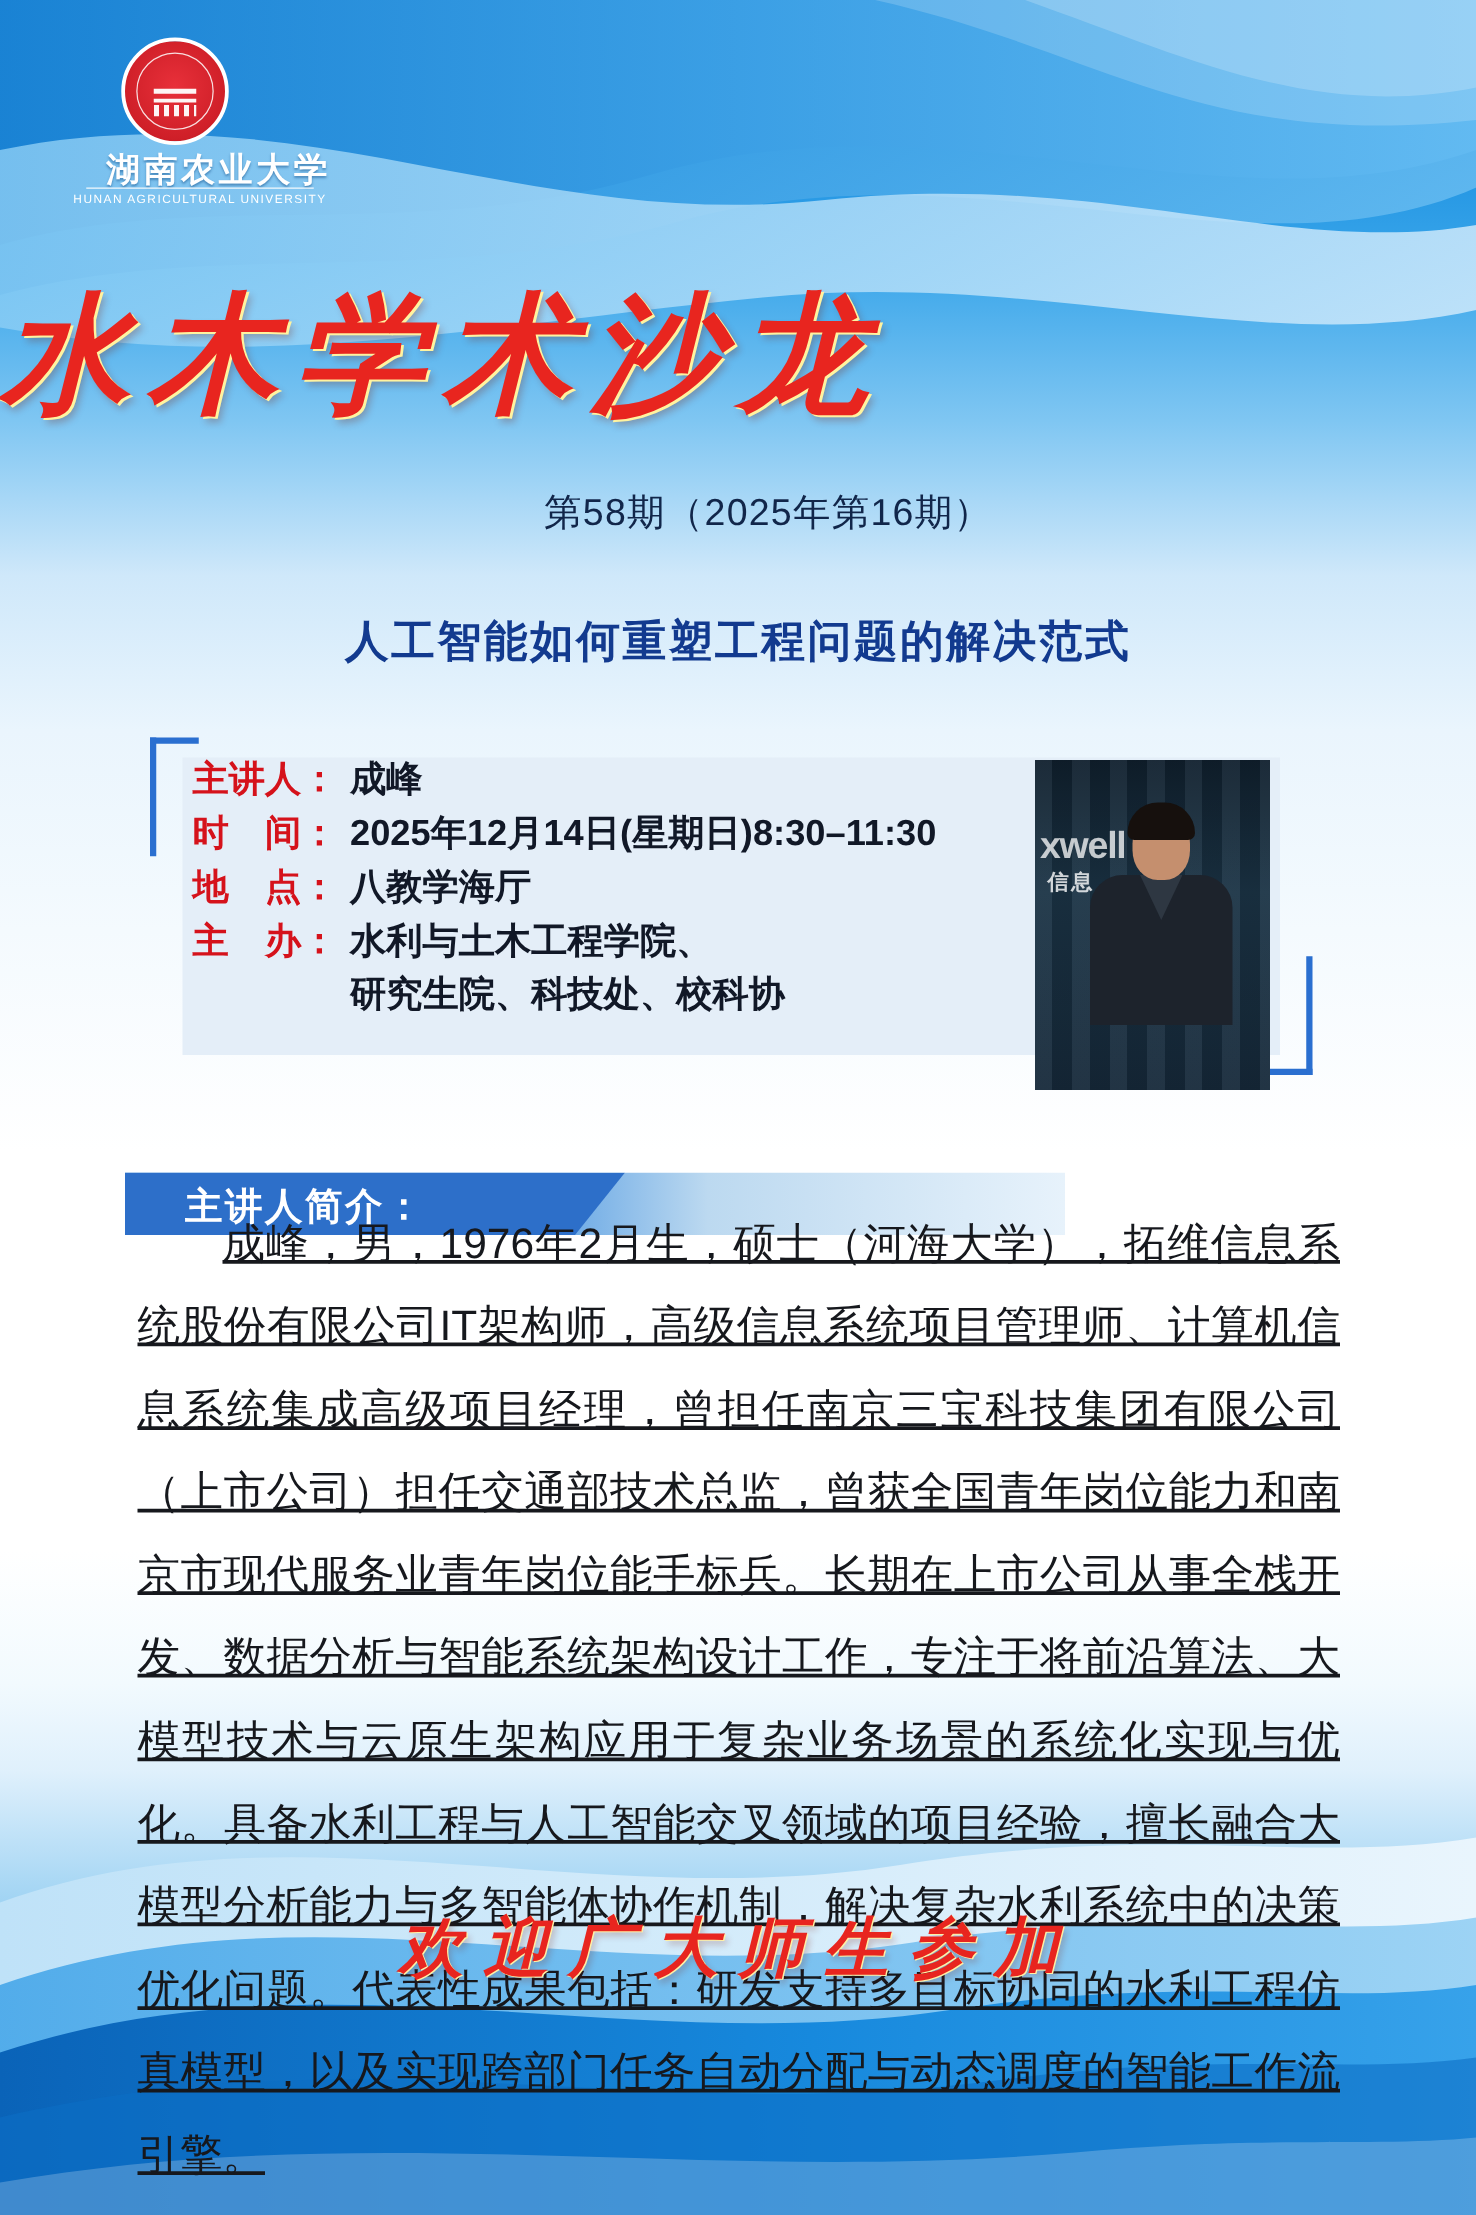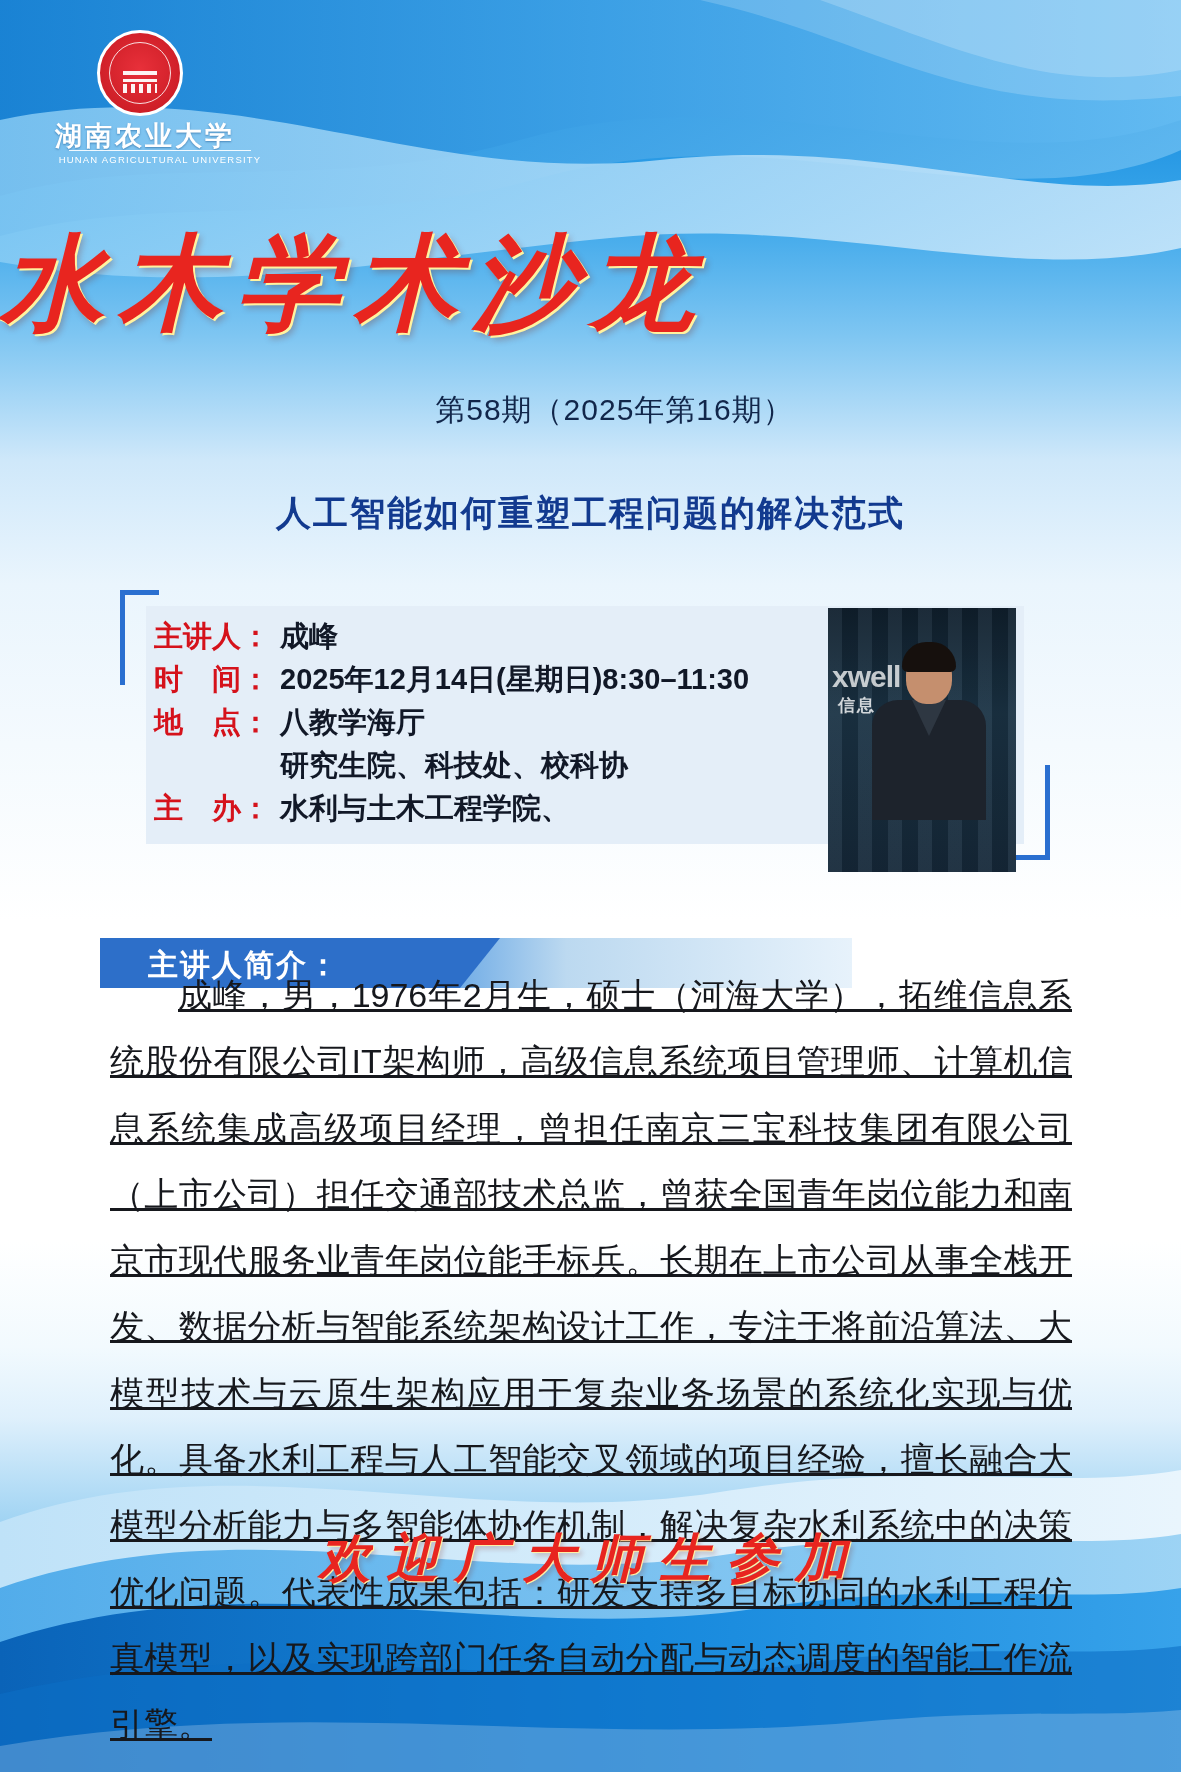--- a/index.html
+++ b/index.html
@@ -85,21 +85,21 @@
       linear-gradient(#fff,#fff) 0 0/100% 4px no-repeat,
       linear-gradient(#fff,#fff) 0 8px/100% 3px no-repeat,
       repeating-linear-gradient(90deg,#fff 0 4px,transparent 4px 8px) 0 13px/100% 9px no-repeat;
     opacity: .95;
   }
   #logo-cn {
     position: absolute;
     top: 88px;
     left: 0;
     width: 210px;
-    text-align: left;
+    text-align: right;
     font-family: Liberation Sans, sans-serif;
     font-weight: 700;
     font-size: 27px;
     letter-spacing: 3px;
     color: #ffffff;
     text-shadow: 0 1px 2px rgba(0,60,120,.45);
     white-space: nowrap;
   }
   #logo-en {
     position: absolute;
@@ -196,21 +196,20 @@
     top: 16px;
     right: 26px;
     bottom: 16px;
     background: #e4eef8;
   }
   #info-rows {
     position: absolute;
     left: 34px;
     top: 16px;
     z-index: 2;
-    margin-top: 12px;
   }
   .info-row {
     display: flex;
     align-items: flex-start;
     margin-bottom: 6px;
     line-height: 1.28;
   }
   .info-label {
     color: #d5121b;
     font-weight: 700;
@@ -401,25 +400,25 @@
       </div>
       <div class="info-row">
         <div class="info-label">时　间：</div>
         <div class="info-value">2025年12月14日(星期日)8:30–11:30</div>
       </div>
       <div class="info-row">
         <div class="info-label">地　点：</div>
         <div class="info-value">八教学海厅</div>
       </div>
       <div class="info-row">
-        <div class="info-value cont">研究生院、科技处、校科协</div>
+        <div class="info-label">主　办：</div>
+        <div class="info-value">水利与土木工程学院、</div>
       </div>
       <div class="info-row">
-        <div class="info-label">主　办：</div>
-        <div class="info-value">水利与土木工程学院、</div>
+        <div class="info-value cont">研究生院、科技处、校科协</div>
       </div>
     </div>
 
     <div id="speaker-photo">
       <div class="wall"></div>
       <div class="wm1">xwell</div>
       <div class="wm2">信息</div>
       <div class="body"></div>
       <div class="collar"></div>
       <div class="head"></div>

